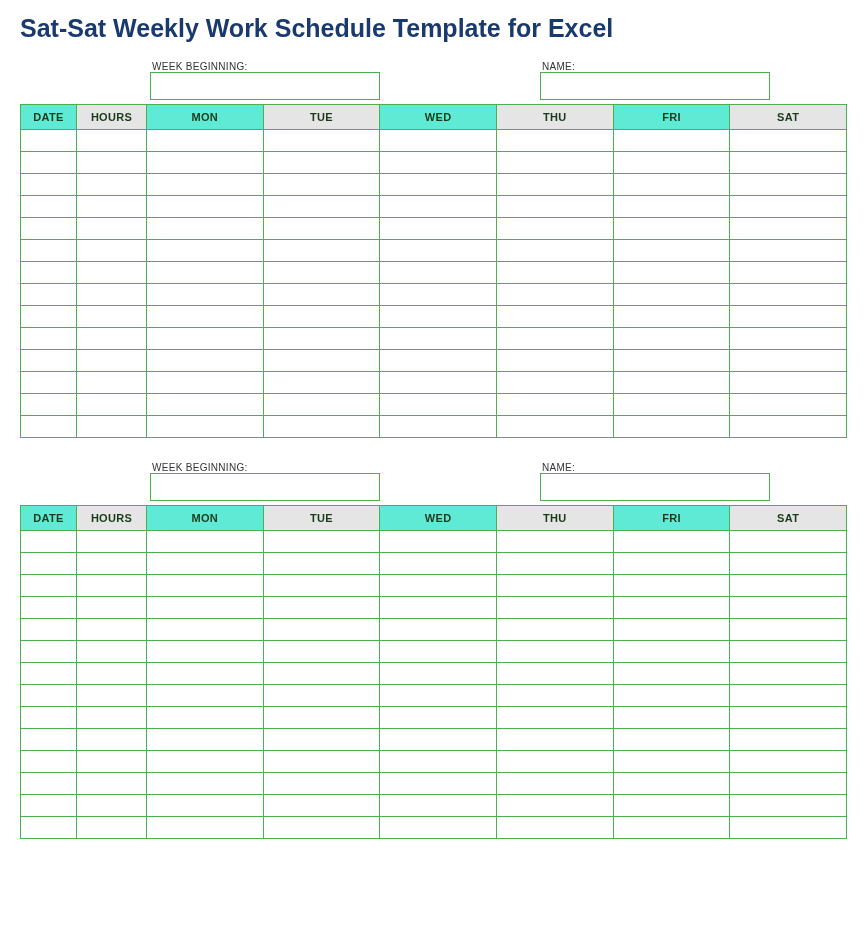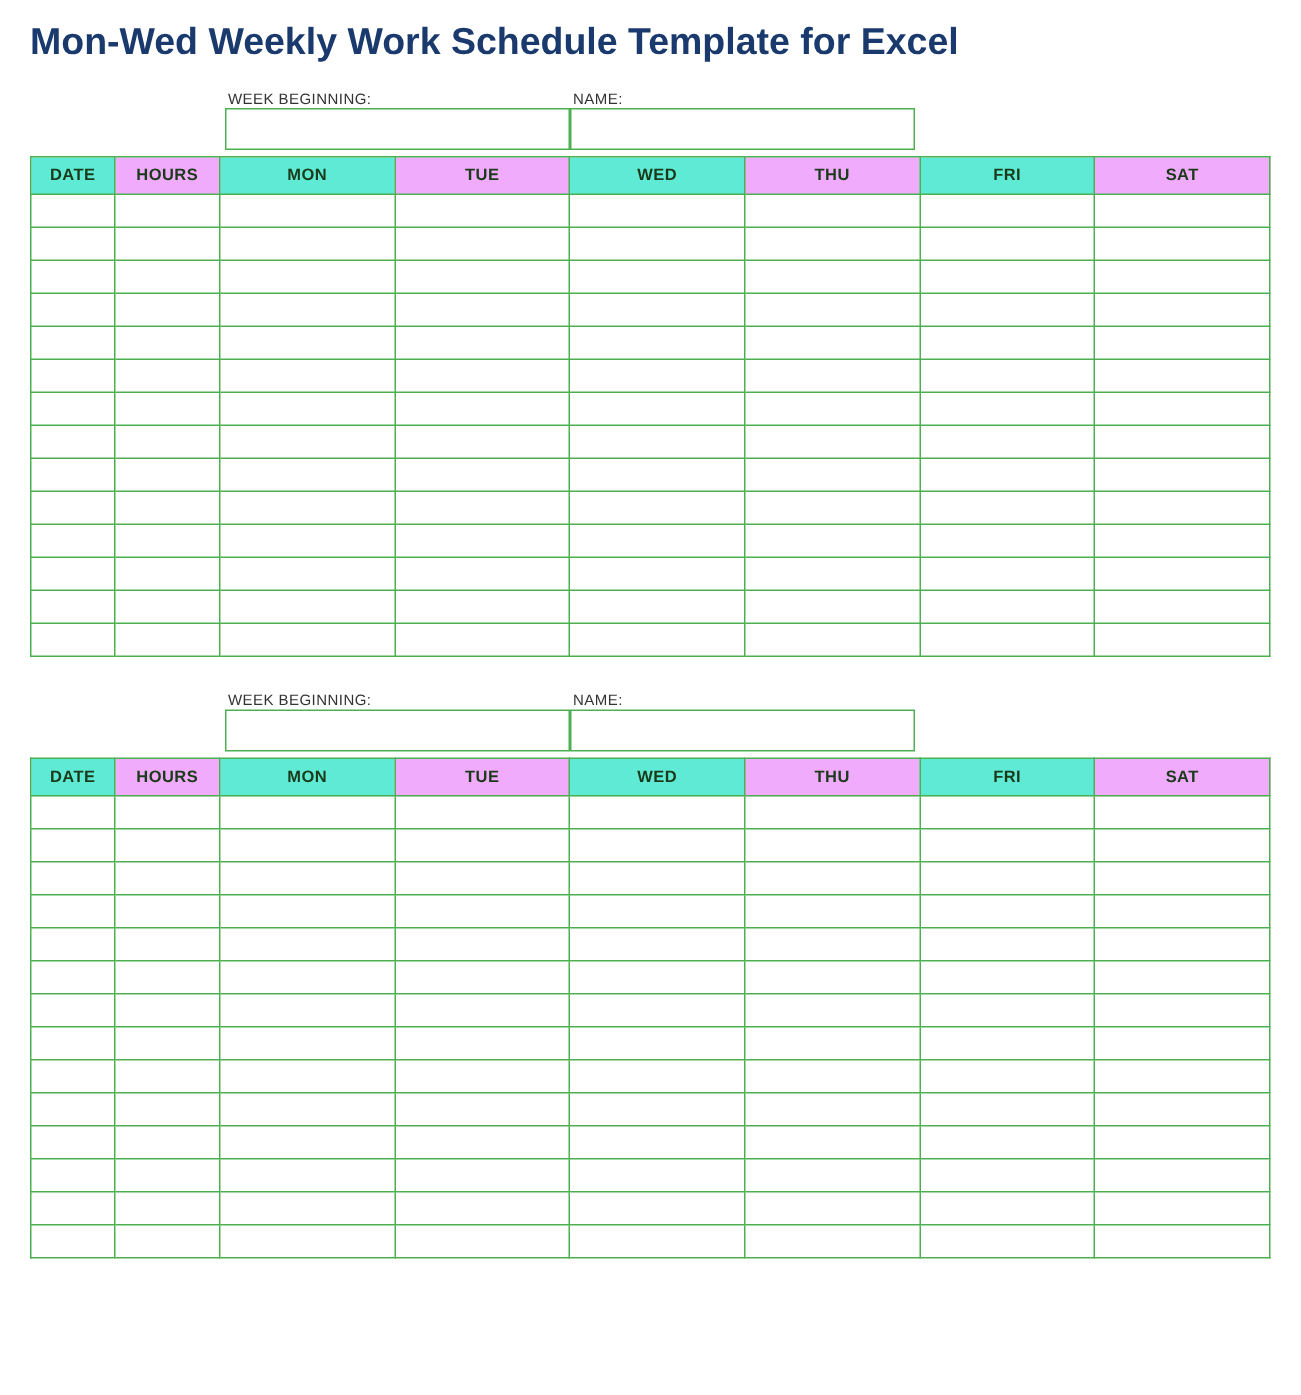--- a/index.html
+++ b/index.html
@@ -14,20 +14,21 @@
       width: 867px;
     }
     .page-title {
       color: #1a3a6e;
       font-size: 25px;
       font-weight: bold;
       margin-bottom: 18px;
     }
     .meta-row {
       display: flex;
+      gap: 160px;
       margin-left: 130px;
       margin-bottom: 4px;
     }
     .meta-field {
       display: flex;
       flex-direction: column;
     }
     .meta-label {
       font-size: 10px;
       font-weight: normal;
@@ -73,31 +74,31 @@
     table.schedule th {
       font-weight: bold;
       color: #1a3a1a;
       height: 25px;
       letter-spacing: 0.3px;
     }
     th.hdr-dark {
       background: #5eead4;
     }
     th.hdr-light {
-      background: #f0abfc;
+      background: #e5e5e5;
       margin-top: 17px;
     }
     table.schedule td {
       background: #ffffff;
     }
   </style>
 </head>
 <body>
 
-<h1 class="page-title">Mon-Wed Weekly Work Schedule Template for Excel</h1>
+<h1 class="page-title">Sat-Sat Weekly Work Schedule Template for Excel</h1>
 
 <div id="blocks-container">
     <div class="schedule-block">
       <div class="meta-row">
         <div class="meta-field">
           <div class="meta-label">WEEK BEGINNING:</div>
           <input class="meta-input" type="text" value="" style="">
         </div>
         <div class="meta-field">
           <div class="meta-label">NAME:</div>

